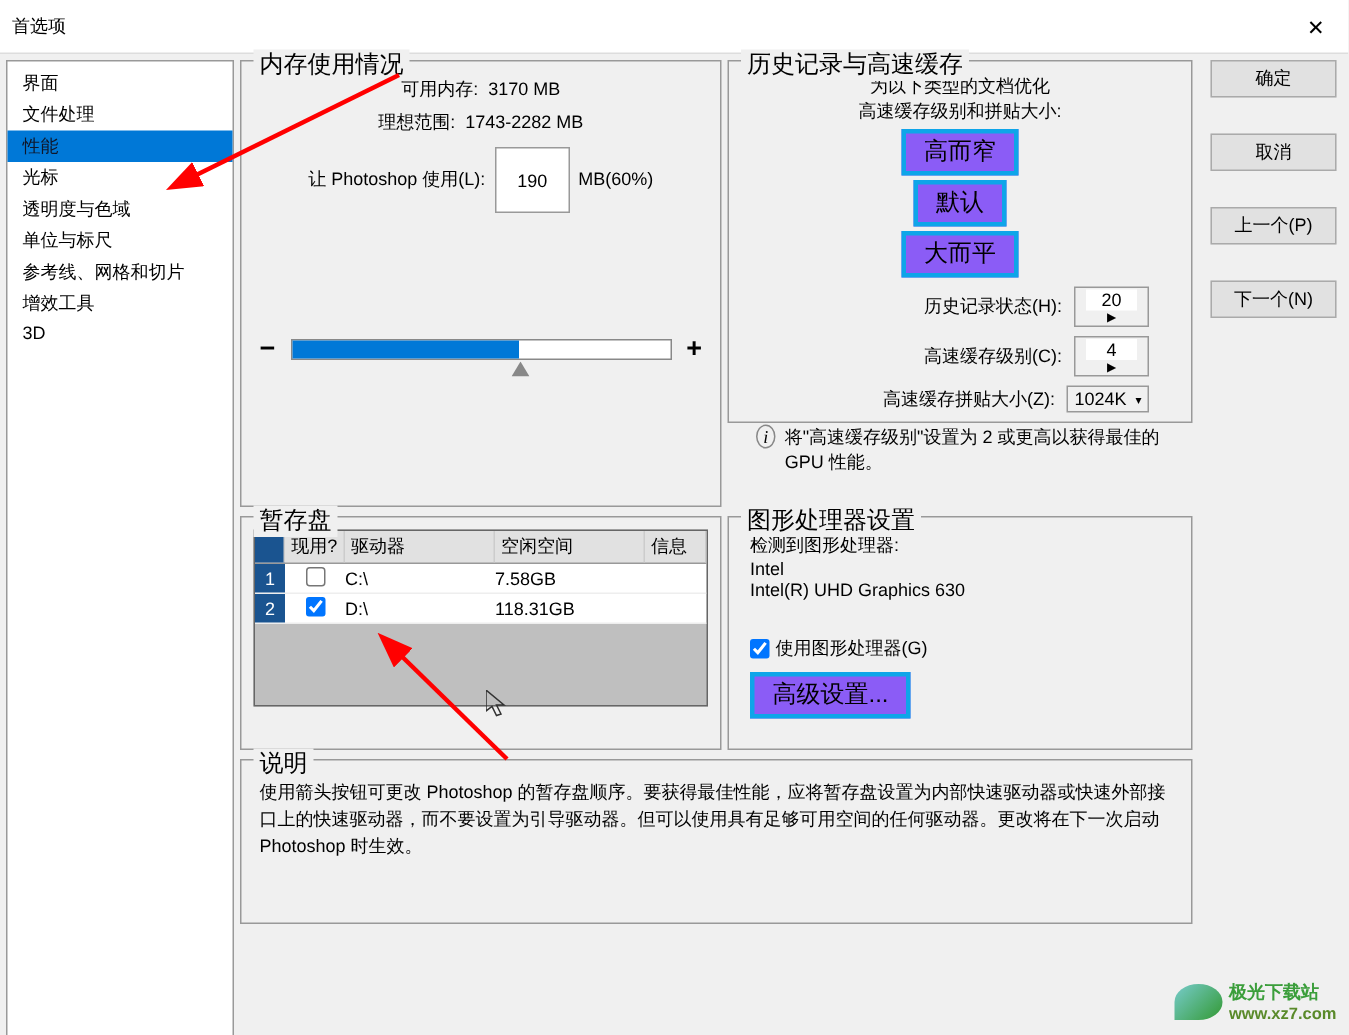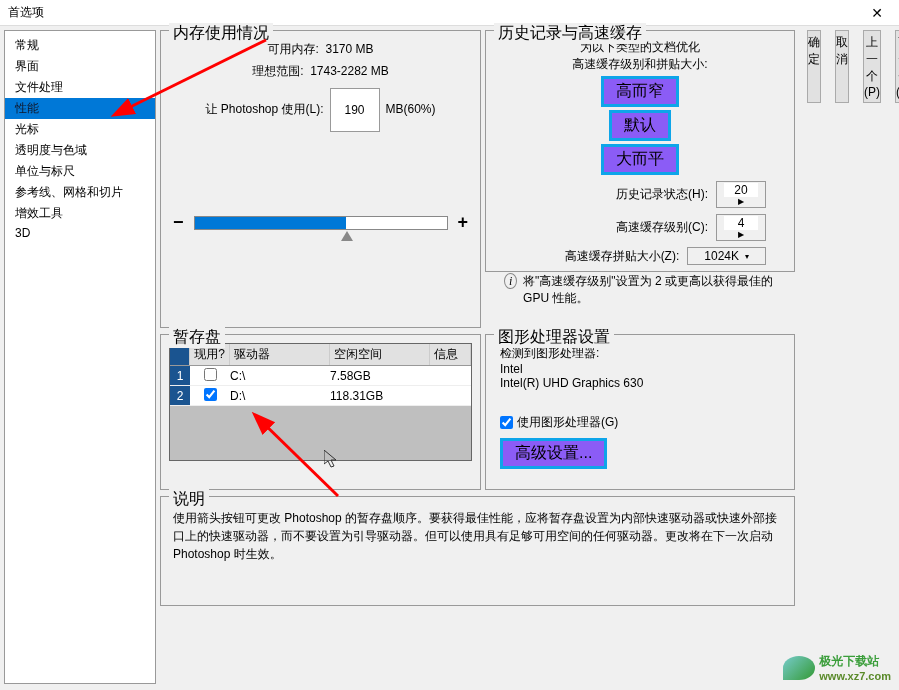--- a/index.html
+++ b/index.html
@@ -1,25 +1,25 @@
 <!DOCTYPE html>
 <html><head>
   <meta charset="utf-8">
   <style>
     * { box-sizing: border-box; margin: 0; padding: 0; font-family: "Microsoft YaHei", sans-serif; font-size: 12px; }
     body { background: #f0f0f0; width: 899px; height: 690px; position: relative; overflow: hidden; }
-    .titlebar { background: #fff; border-bottom: 1px solid #ddd; height: 26px; display: flex; align-items: center; padding: 0 8px; justify-content: space-between; }
+    .titlebar { background: #fff; border-bottom: 1px solid #ddd; height: 36px; display: flex; align-items: center; padding: 0 8px; justify-content: space-between; }
     .titlebar-title { font-size: 12px; }
     .close-btn { font-size: 14px; cursor: pointer; padding: 0 8px; }
     .main { display: flex; height: 662px; }
     .sidebar { width: 152px; background: #fff; border: 1px solid #999; margin: 4px 0 4px 4px; padding-top: 4px;}
     .sidebar-item { padding: 2px 10px; cursor: pointer; font-size: 12px; }
     .sidebar-item.selected { background: #0078d7; color: #0f172a; }
     .content { flex: 1; padding: 4px; position: relative; }
-    .right-buttons { position: absolute; right: 8px; top: 4px; width: 84px; display: flex; flex-direction: row; gap: 14px; }
+    .right-buttons { position: absolute; right: 8px; top: 4px; width: 84px; display: flex; flex-direction: column; gap: 24px; }
     .btn { background: #e1e1e1; border: 1px solid #aaa; padding: 3px 0; text-align: center; cursor: pointer; font-size: 12px; }
     .panels { margin-right: 100px; }
     .row1 { display: flex; gap: 4px; }
     .fieldset { border: 1px solid #999; padding: 8px; position: relative; margin-bottom: 6px; }
     .fieldset-legend { position: absolute; top: -8px; left: 8px; background: #f0f0f0; padding: 0 4px; font-size: 16px; }
     .mem-panel { flex: 1; height: 298px; }
     .hist-panel { width: 310px; height: 242px; }
     .mem-info { text-align: center; line-height: 1.8; }
     .mem-let { display: flex; justify-content: center; align-items: center; gap: 6px; margin-top: 6px; }
     .num-input { width: 50px; border: 1px solid #999; padding: 14px; text-align: right; }
@@ -27,21 +27,21 @@
     .slider-minus, .slider-plus { font-size: 18px; font-weight: bold; cursor: pointer; }
     .slider-track { width: 254px; height: 14px; border: 1px solid #888; background: #fff; position: relative; }
     .slider-fill { position: absolute; left: 0; top: 0; height: 100%; width: 60%; background: #0078d7; }
     .slider-handle { position: absolute; top: 14px; width: 12px; height: 10px; left: 58%; }
     .hist-inner { text-align: center; }
     .hist-label-row { display: flex; align-items: center; justify-content: flex-end; gap: 8px; margin: 6px 20px 6px 0; }
     .small-btn { border: 3px solid #0ea5e9; padding: 2px 12px; background: #8b5cf6; cursor: pointer; font-size: 16px; margin: 3px auto; display: block; }
     .spin-input { width: 50px; border: 1px solid #999; padding: 1px; display: inline-flex; align-items: center; flex-direction: column; }
     .spin-input input { border: none; width: 34px; text-align: center; outline: none; }
     .spin-arrow { font-size: 8px; cursor: pointer; padding: 0 2px; }
-    .select-box { border: 1px solid #999; padding: 1px 16px; display: inline-flex; align-items: center; gap: 6px; cursor: pointer; }
+    .select-box { border: 1px solid #999; padding: 1px 4px; display: inline-flex; align-items: center; gap: 6px; cursor: pointer; }
     .info-icon { display: inline-block; width: 16px; height: 16px; border: 1px solid #888; border-radius: 50%; text-align: center; line-height: 14px; font-style: italic; font-family: serif; margin-right: 6px; }
     .hint { display: flex; align-items: flex-start; margin: 8px 10px; font-size: 12px; text-align: left; }
     .row2 { display: flex; gap: 4px; }
     .scratch-panel { flex: 1; height: 156px; }
     .gpu-panel { width: 310px; height: 156px; }
     .scratch-table { width: 100%; height: 118px; border: 1px solid #666; background: #bfbfbf; overflow: hidden; }
     .scratch-head { display: flex; background: #e1e1e1; border-bottom: 1px solid #999; }
     .scratch-head div { padding: 2px 4px; border-right: 1px solid #ccc; }
     .sc-idx { width: 20px; background: #1a5490; }
     .sc-chk { width: 40px; text-align: center; }
@@ -63,21 +63,20 @@
 </head>
 <body>
 
 <div class="titlebar">
   <span class="titlebar-title">首选项</span>
   <span class="close-btn">✕</span>
 </div>
 
 <div class="main">
   <div class="sidebar" id="sidebar">
-      <div class="sidebar-item">常规</div>
       <div class="sidebar-item">界面</div>
       <div class="sidebar-item">文件处理</div>
       <div class="sidebar-item selected">性能</div>
       <div class="sidebar-item">光标</div>
       <div class="sidebar-item">透明度与色域</div>
       <div class="sidebar-item">单位与标尺</div>
       <div class="sidebar-item">参考线、网格和切片</div>
       <div class="sidebar-item">增效工具</div>
       <div class="sidebar-item">3D</div>
     </div>

